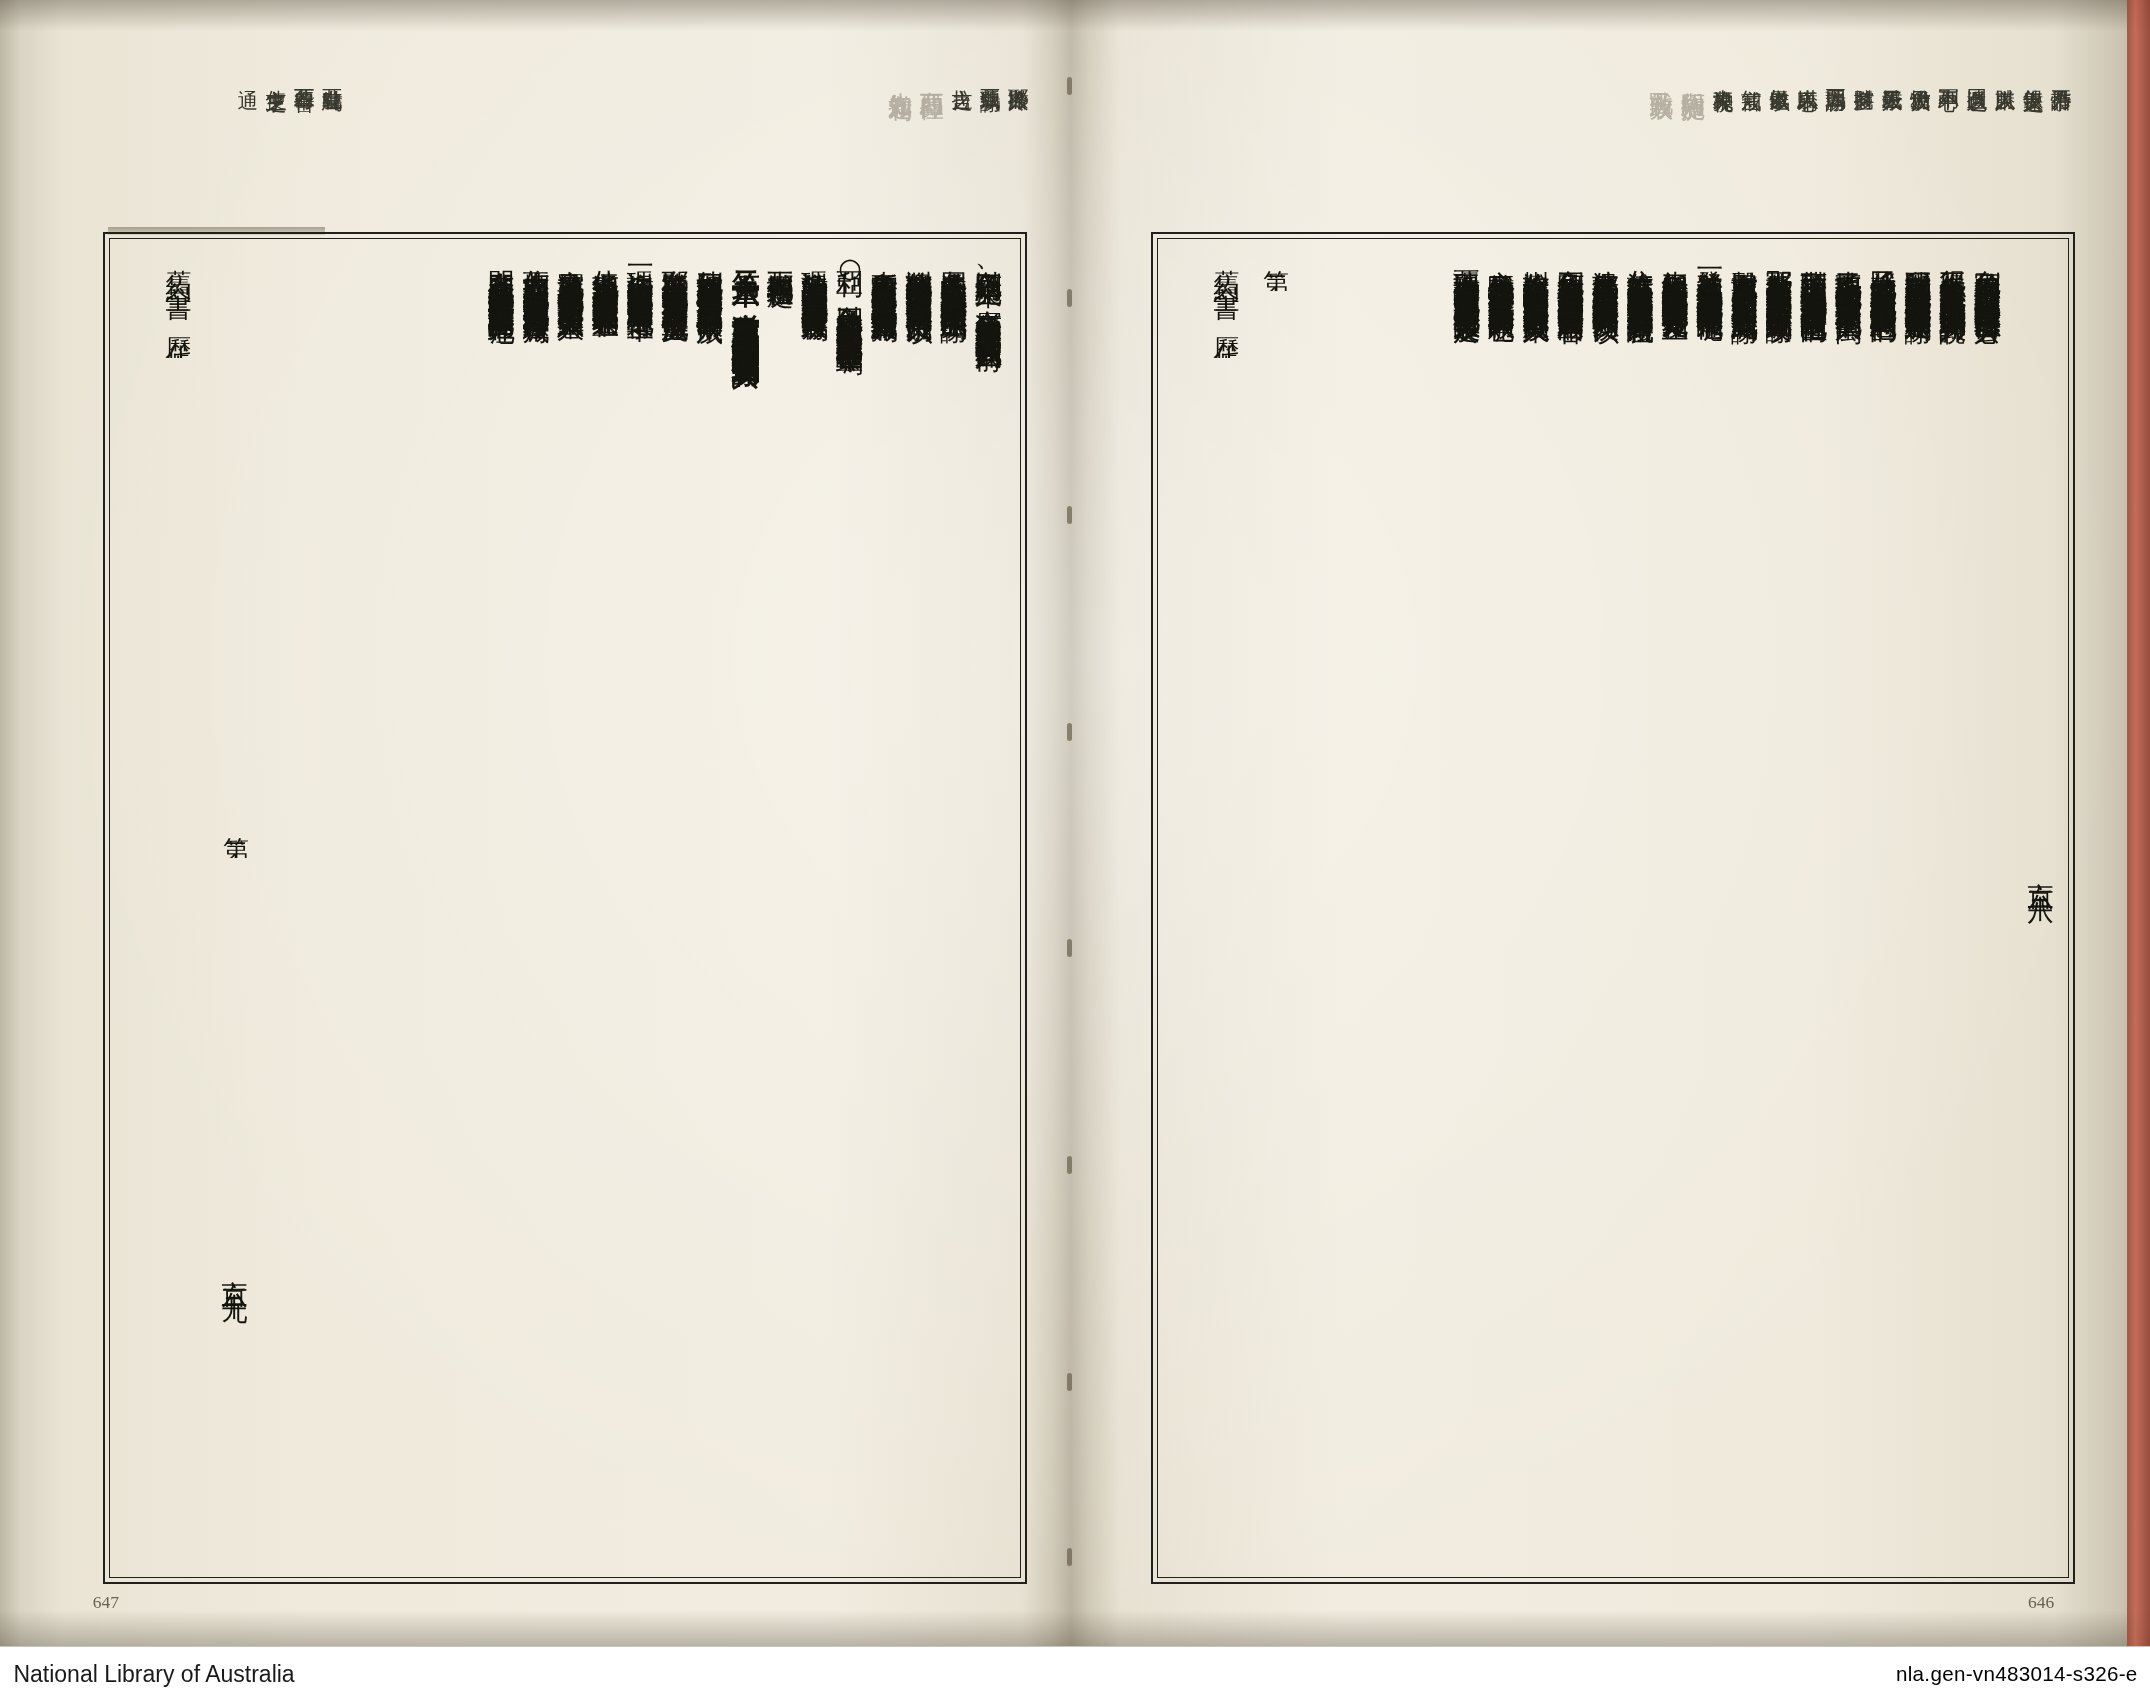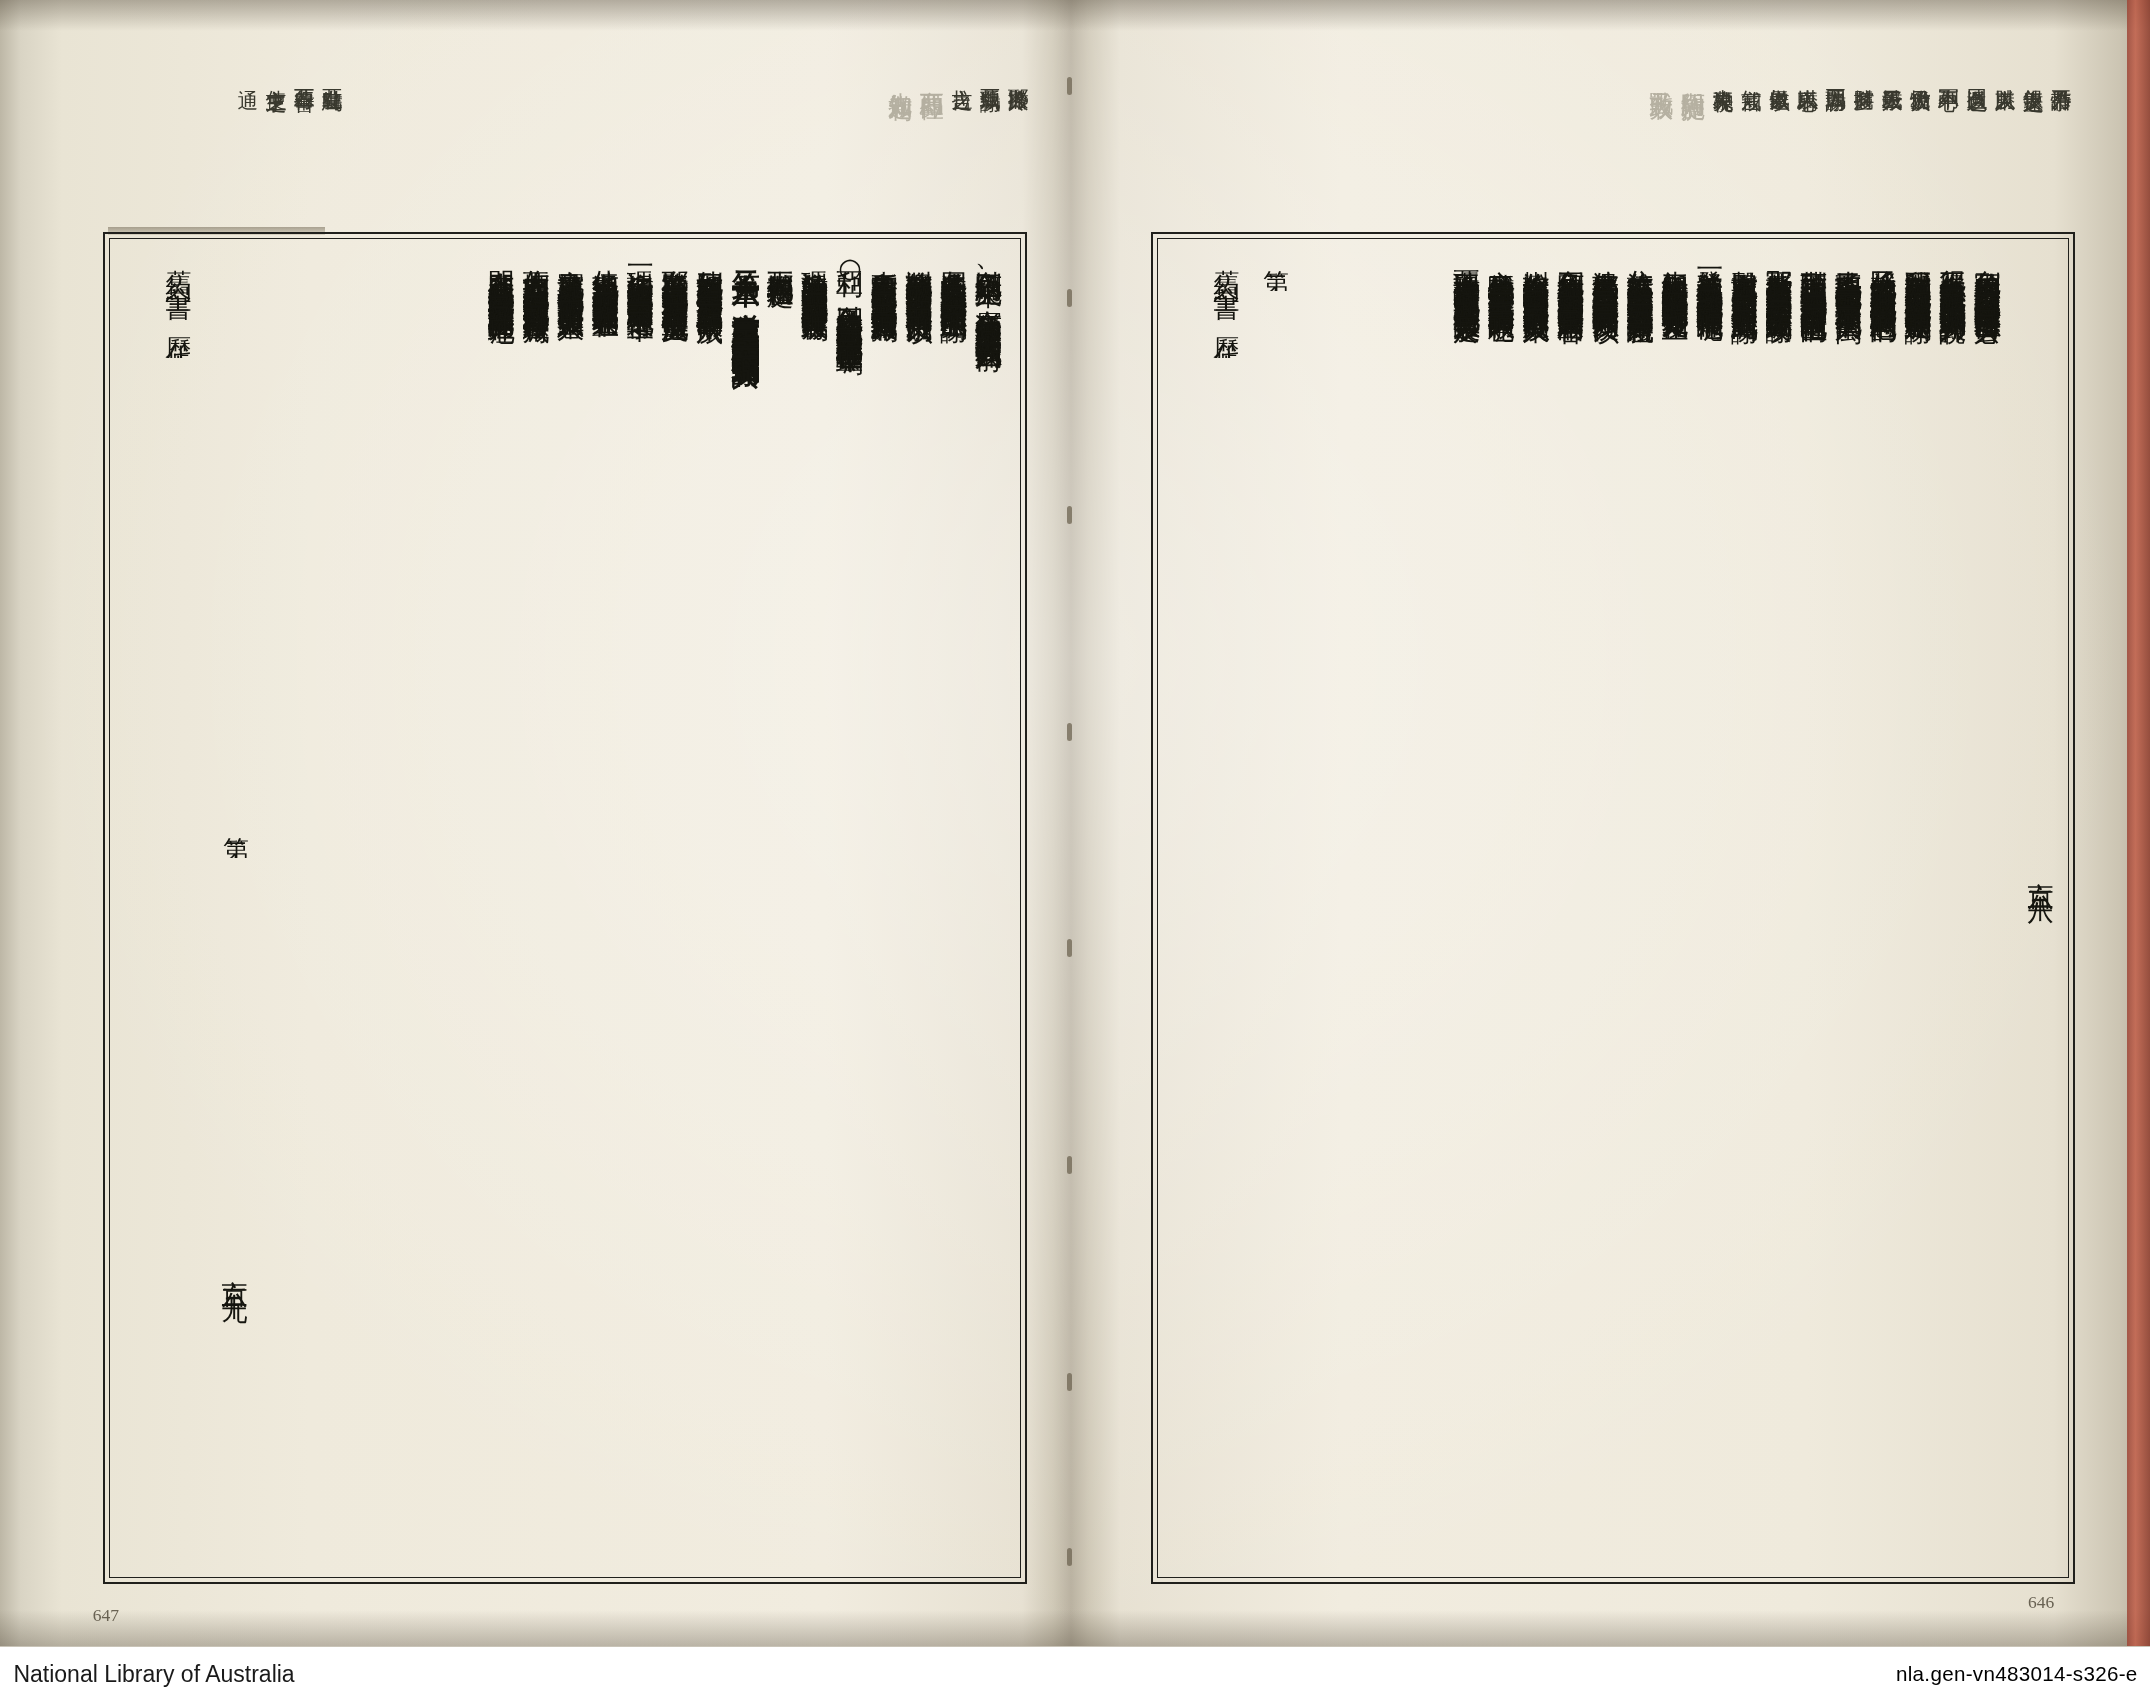--- a/index.html
+++ b/index.html
@@ -302,21 +302,21 @@
     <div class="colwrap" style="left:15.5px; top:192px; width:77px; height:1321px;">
       <div class="col header">舊約全書　歷代志畧下</div>
     </div>
     <div class="colwrap" style="left:88px; top:759px; width:62px; height:413px;">
       <div class="col header">第二十六章</div>
     </div>
     <div class="colwrap" style="left:88px; top:1203px; width:62px; height:310px;">
       <div class="pagenum">六百三十九</div>
     </div>
 
-    <div class="folio" style="left:-10.3px; top:1535px;margin-top:13px;">647</div>
+    <div class="folio" style="left:-10.3px; top:1535px;">647</div>
   </div>
 
   <div class="footer">
     <div class="footer-left">National Library of Australia</div>
     <div class="footer-right">nla.gen-vn483014-s326-e</div>
   </div>
 
 </div>
 
 

